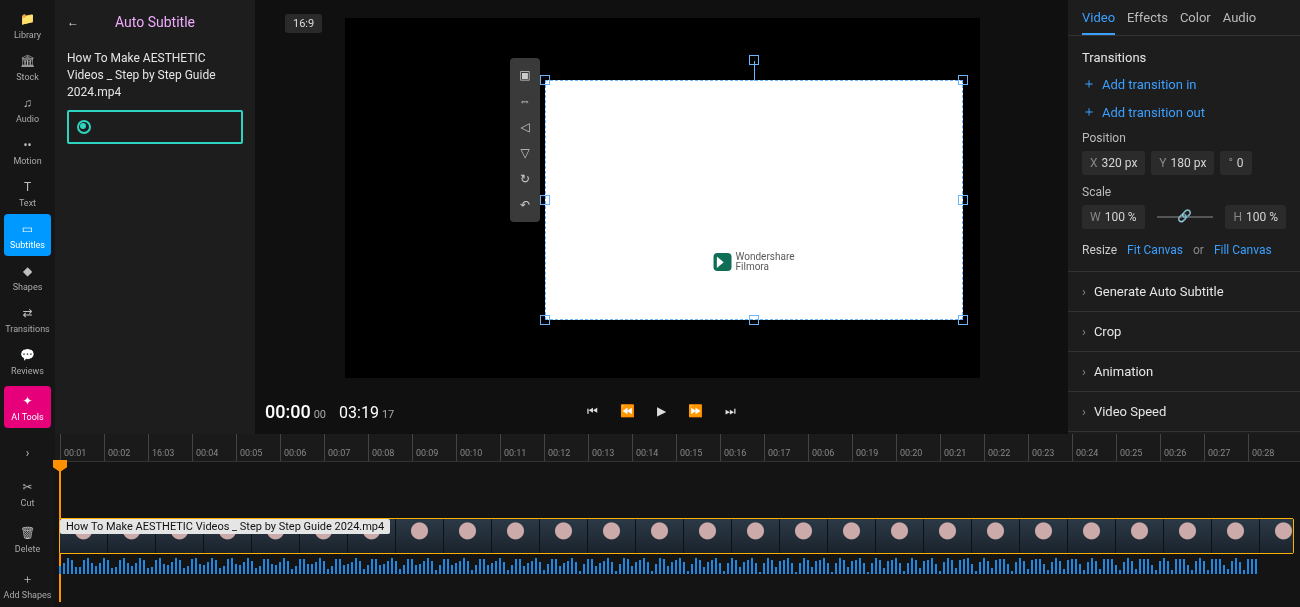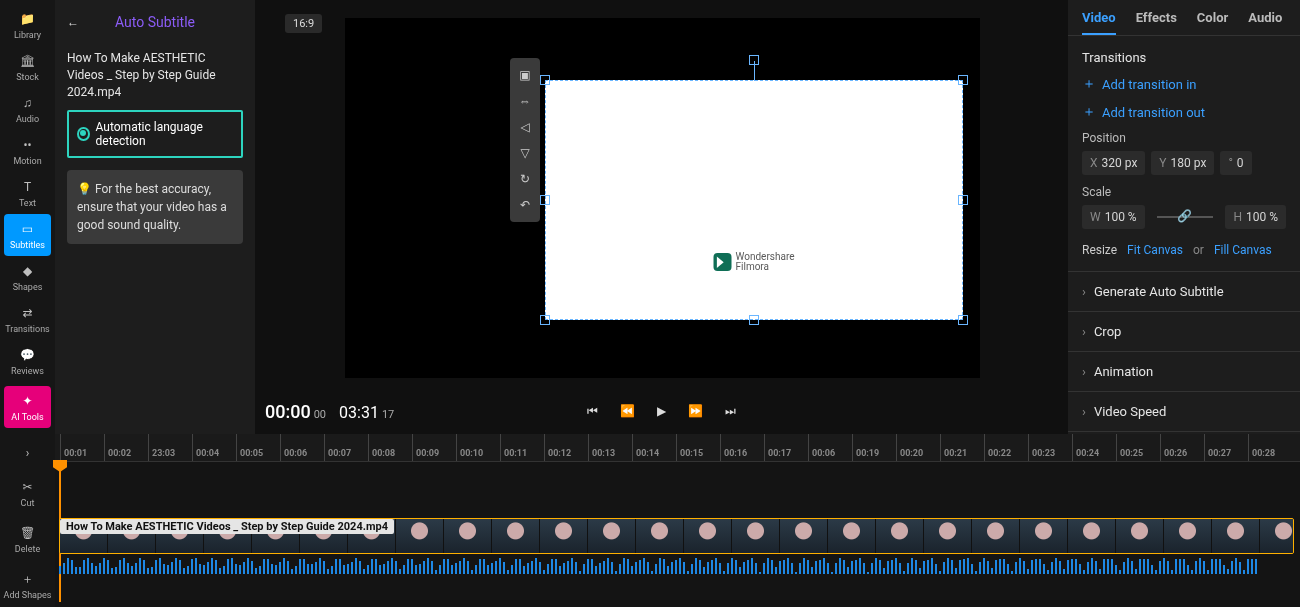--- a/index.html
+++ b/index.html
@@ -14,21 +14,21 @@
 .rail-item .lbl { font-size:9px; margin-top:2px; color:#aaa; }
 .rail-item.active .lbl, .rail-item.ai .lbl { color:#fff; }
 .rail-side { position:absolute; left:0; top:436px; width:55px; display:flex; flex-direction:column; align-items:center; }
 .rail-side .rail-item { padding:8px 0; }
 
 
 .panel-sub { position:absolute; left:55px; top:0; width:200px; height:434px; background:#1d1d1d; padding:10px 12px; }
 .panel-sub .back { display:inline-block; color:#ddd; cursor:pointer; margin-right:10px; }
 .panel-sub .title { display:flex; align-items:center; justify-content:center; position:relative; height:24px; }
 .panel-sub .title .back { position:absolute; left:0; }
-.panel-sub .title h1 { font-size:14px; font-weight:400; color:#8b5cf6; }
+.panel-sub .title h1 { font-size:14px; font-weight:400; color:#f0abfc; }
 .panel-sub .filename { font-size:12px; color:#e5e5e5; margin-top:16px; line-height:1.4; }
 .panel-sub .box-hl { border:2px solid #2dd4bf; border-radius:2px; margin-top:10px; padding:8px; }
 .panel-sub .ald { display:flex; align-items:center; gap:6px; font-size:12px; color:#fff; }
 .panel-sub .ald .chk { width:14px; height:14px; border-radius:50%; border:2px solid #2dd4bf; position:relative; }
 .panel-sub .ald .chk::after { content:""; position:absolute; width:6px; height:6px; background:#2dd4bf; border-radius:50%; top:1px; left:1px; }
 .panel-sub .start-btn { margin-top:10px; padding:6px 0; text-align:center; border:1px solid #555; border-radius:3px; cursor:pointer; font-size:12px; color:#fff; }
 .panel-sub .tip { background:#3a3a3a; border-radius:4px; padding:10px; font-size:12px; color:#ddd; margin-top:12px; line-height:1.5; }
 
 
 .canvas-area { position:absolute; left:255px; top:0; width:813px; height:434px; background:#101010; }
@@ -52,21 +52,21 @@
 .timecode .sm { font-size:11px; color:#aaa; }
 .timecode .dur { font-size:16px; margin-left:10px; }
 .playbar .ctrls { position:absolute; left:50%; transform:translateX(-50%); display:flex; gap:22px; align-items:center; }
 .playbar .ctrls .pb { color:#ddd; cursor:pointer; }
 .playbar .right { position:absolute; right:0; display:flex; align-items:center; gap:12px; }
 .zoom-slider { width:80px; height:2px; background:#555; position:relative; }
 .zoom-slider .thumb { position:absolute; left:4px; top:-4px; width:10px; height:10px; border-radius:50%; background:#fff; }
 
 
 .inspector { position:absolute; right:0; top:0; width:232px; height:434px; background:#1d1d1d; }
-.tabs { display:flex; gap:20px; padding:10px 14px 0; border-bottom:1px solid #333; position:relative;font-weight:bold; }
+.tabs { display:flex; gap:12px; padding:10px 14px 0; border-bottom:1px solid #333; position:relative; }
 .tabs .tab { font-size:13px; color:#bbb; padding-bottom:8px; cursor:pointer; }
 .tabs .tab.active { color:#3ba0ff; border-bottom:2px solid #3ba0ff; }
 .insp-body { padding:14px; }
 .sec-title { font-size:13px; color:#e5e5e5; margin-bottom:10px; }
 .link-row { display:flex; align-items:center; gap:6px; color:#3ba0ff; font-size:13px; margin-bottom:10px; cursor:pointer; }
 .plus { font-size:14px; }
 .field-row { display:flex; gap:6px; align-items:center; margin-bottom:8px; }
 .field { background:#2b2b2b; border-radius:3px; padding:5px 8px; display:flex; align-items:center; gap:4px; font-size:12px; color:#d5d5d5; }
 .field .pre { color:#888; }
 .label-sm { font-size:12px; color:#bbb; margin:10px 0 6px; }
@@ -75,21 +75,21 @@
 .lock-ic { width:16px; height:16px; color:#888; }
 .resize-row { display:flex; align-items:center; gap:10px; font-size:12px; margin-top:14px; }
 .resize-row .rz-lbl { color:#ccc; }
 .resize-row .rz-link { color:#3ba0ff; cursor:pointer; }
 .resize-row .rz-or { color:#888; }
 .accordion { border-top:1px solid #333; }
 .acc-item { padding:12px 14px; display:flex; align-items:center; gap:8px; font-size:13px; color:#e5e5e5; cursor:pointer; border-bottom:1px solid #333; }
 .acc-item .chev { color:#888; }
 
 
-.timeline { position:absolute; left:55px; top:434px; width:1245px; height:173px; background:#141414;font-weight:bold; }
+.timeline { position:absolute; left:55px; top:434px; width:1245px; height:173px; background:#141414; }
 .ruler { height:28px; background:linear-gradient(#1a1a1a,#1a1a1a); position:relative; overflow:hidden; border-bottom:1px solid #333; padding-left:4px;}
 .ruler .tick { position:absolute; top:0; height:100%; border-left:1px solid #444; }
 .ruler .tick span { position:absolute; top:14px; left:3px; font-size:9px; color:#888; }
 .playhead { position:absolute; left:4px; top:0; width:2px; height:140px; background:#ff9100; }
 .playhead .ph-head { position:absolute; top:-2px; left:-6px; width:14px; height:12px; background:#ff9100; clip-path:polygon(0 0,100% 0,100% 60%,50% 100%,0 60%); }
 .track-area { position:relative; height:110px; padding-left:4px; }
 .clip { position:absolute; top:56px; left:4px; right:6px; height:36px; background:#262626; border:1px solid #ffb000; border-radius:2px; overflow:hidden; display:flex; }
 .clip .label-chip { position:absolute; top:0; left:0; background:#e5e5e5; color:#111; font-size:11px; padding:1px 6px; border-radius:2px; z-index:2;}
 .clip .thumbs { display:flex; width:100%; height:100%; }
 .clip .thumb { flex:0 0 48px; height:100%; background:radial-gradient(circle at 50% 35%, #caa 0 8px, transparent 9px), linear-gradient(#2b3a47,#1a232c); border-right:1px solid #111; }
@@ -162,24 +162,22 @@
 
 <div class="panel-sub">
   <div class="title">
     <span class="back">←</span>
     <h1>Auto Subtitle</h1>
   </div>
   <div class="filename">How To Make AESTHETIC Videos _ Step by Step Guide 2024.mp4</div>
   <div class="box-hl">
     <div class="ald">
       <span class="chk"></span>
-      <span>Automatic language detection</span>
     </div>
   </div>
-  <div class="tip">💡 For the best accuracy, ensure that your video has a good sound quality.</div>
 </div>
 
 <div class="canvas-area">
   <div class="aspect-chip">16:9</div>
   <div class="stage-wrap">
     <div class="stage-tools">
       <span class="tl">▣</span>
       <span class="tl">⇔</span>
       <span class="tl">◁</span>
       <span class="tl">▽</span>
@@ -203,21 +201,21 @@
           <span>Filmora</span>
         </span>
       </div>
     </div>
   </div>
 
   <div class="playbar">
     <div class="timecode">
       <span class="big">00:00</span>
       <span class="sm">00</span>
-      <span class="dur">03:31</span>
+      <span class="dur">03:19</span>
       <span class="sm">17</span>
     </div>
     <div class="ctrls">
       <span class="pb">⏮</span>
       <span class="pb">⏪</span>
       <span class="pb">▶</span>
       <span class="pb">⏩</span>
       <span class="pb">⏭</span>
     </div>
   </div>
@@ -302,21 +300,21 @@
 
 <div class="timeline">
   <div class="ruler" id="ruler">
       <div class="tick" style="left: 5px;">
         <span>00:01</span>
       </div>
       <div class="tick" style="left: 49px;">
         <span>00:02</span>
       </div>
       <div class="tick" style="left: 93px;">
-        <span>23:03</span>
+        <span>16:03</span>
       </div>
       <div class="tick" style="left: 137px;">
         <span>00:04</span>
       </div>
       <div class="tick" style="left: 181px;">
         <span>00:05</span>
       </div>
       <div class="tick" style="left: 225px;">
         <span>00:06</span>
       </div>

